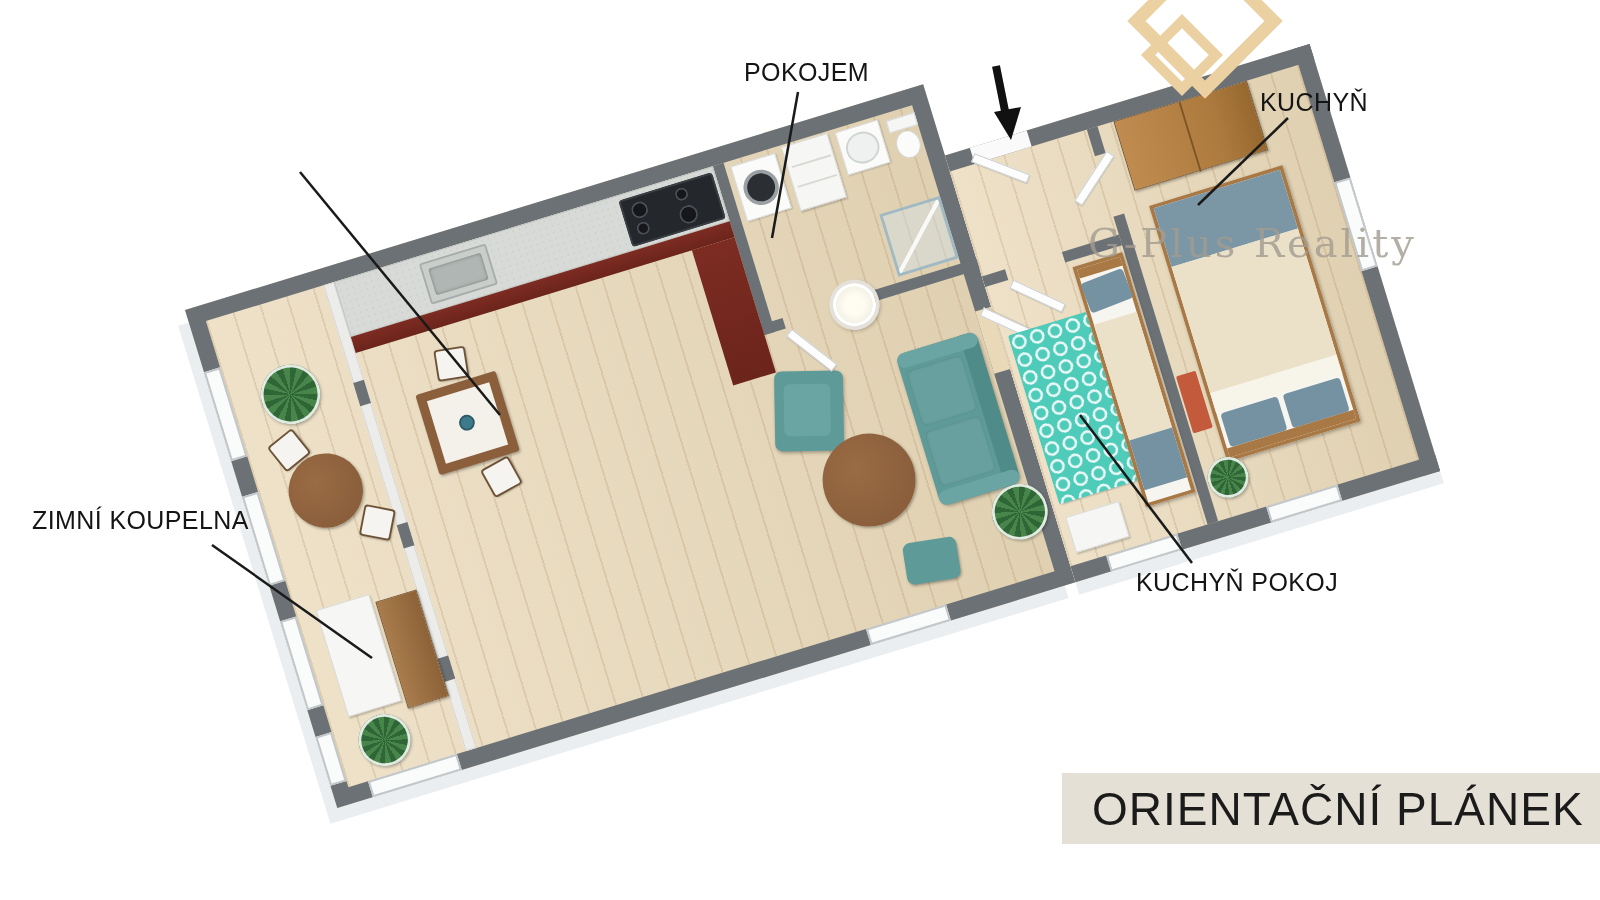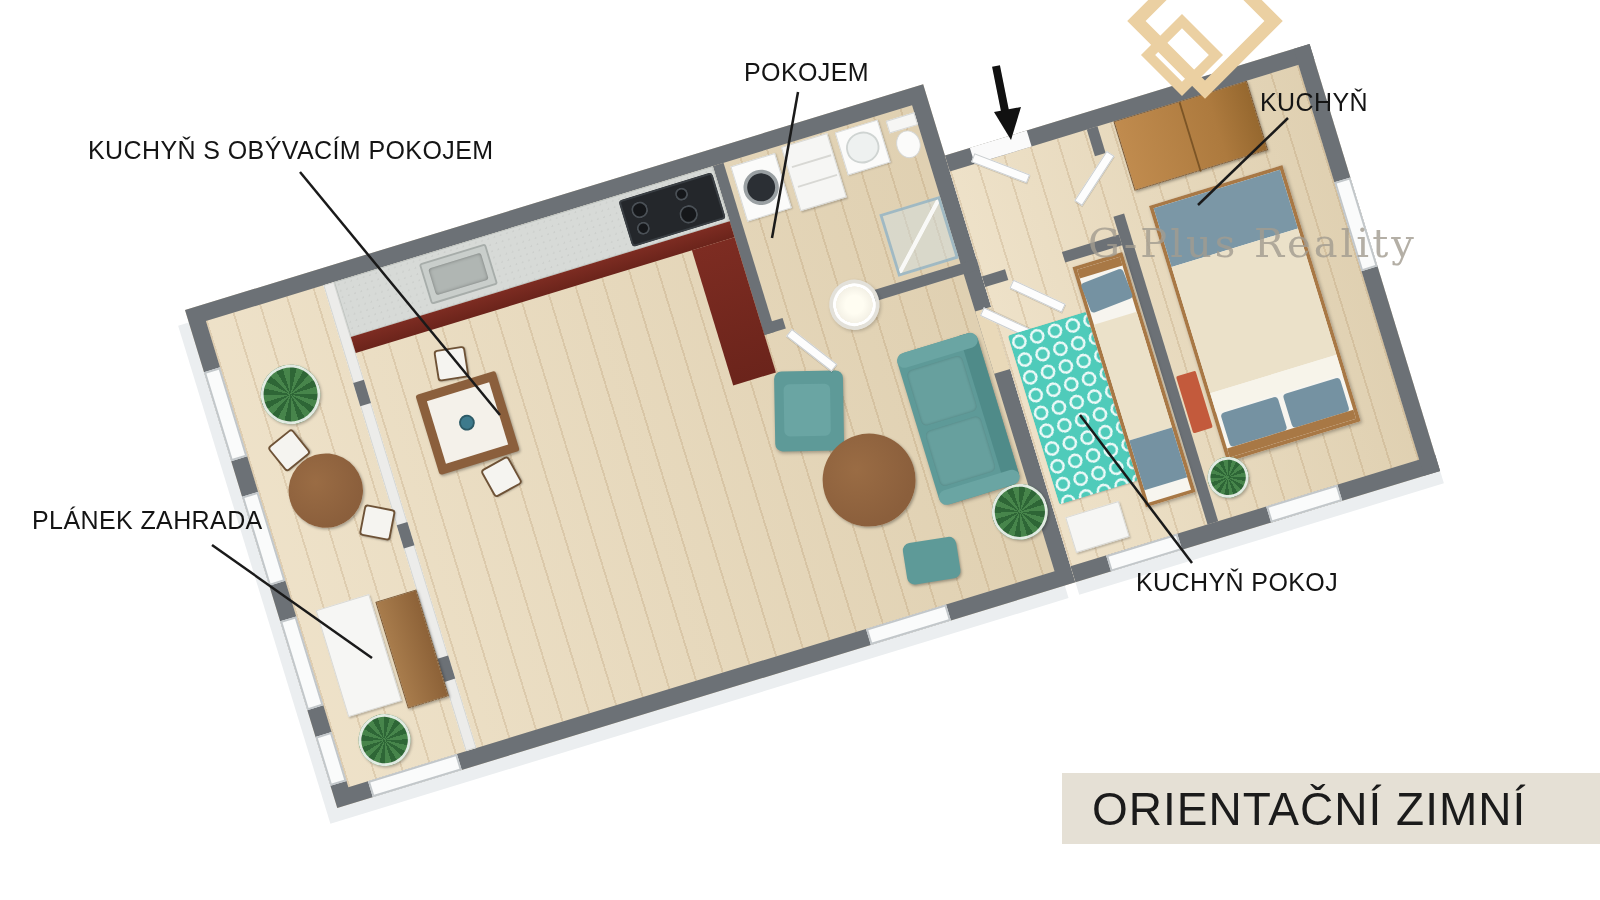--- a/index.html
+++ b/index.html
@@ -221,30 +221,29 @@
     <line x1="798" y1="92" x2="772" y2="238" stroke="#1a1a1a" stroke-width="2.5"></line>
     <line x1="1288" y1="118" x2="1198" y2="205" stroke="#1a1a1a" stroke-width="2.5"></line>
     <line x1="212" y1="545" x2="372" y2="658" stroke="#1a1a1a" stroke-width="2.5"></line>
     <line x1="1192" y1="563" x2="1080" y2="415" stroke="#1a1a1a" stroke-width="2.5"></line>
     <g>
       <line x1="996" y1="66" x2="1006" y2="116" stroke="#111" stroke-width="8"></line>
       <polygon points="994,112 1021,107 1011,140" fill="#111"></polygon>
     </g>
   </svg>
 
-  <div class="room-label" style="left:88px;top:136px">KUCHYŇ S OBÝVACÍM POKOJEM</div>
   <div class="room-label" style="left:744px;top:58px">POKOJEM</div>
   <div class="room-label" style="left:1260px;top:88px">KUCHYŇ</div>
-  <div class="room-label" style="left:32px;top:506px">PLÁNEK ZAHRADA</div>
+  <div class="room-label" style="left:32px;top:506px">ZIMNÍ KOUPELNA</div>
   <div class="room-label" style="left:1136px;top:568px">KUCHYŇ POKOJ</div>
 
   <div id="logo">
     <div class="logo-diamond" style="left:1150px;top:-34px;width:110px;height:110px;border-width:13px"></div>
     <div class="logo-diamond" style="left:1153px;top:26px;width:58px;height:58px;border-width:10px"></div>
   </div>
 
   <div id="watermark">G-Plus Reality</div>
 
   <div id="banner">
-    <span id="banner-text">ORIENTAČNÍ ZIMNÍ</span>
+    <span id="banner-text">ORIENTAČNÍ PLÁNEK</span>
   </div>
 
 </div>
 
 </body></html>

